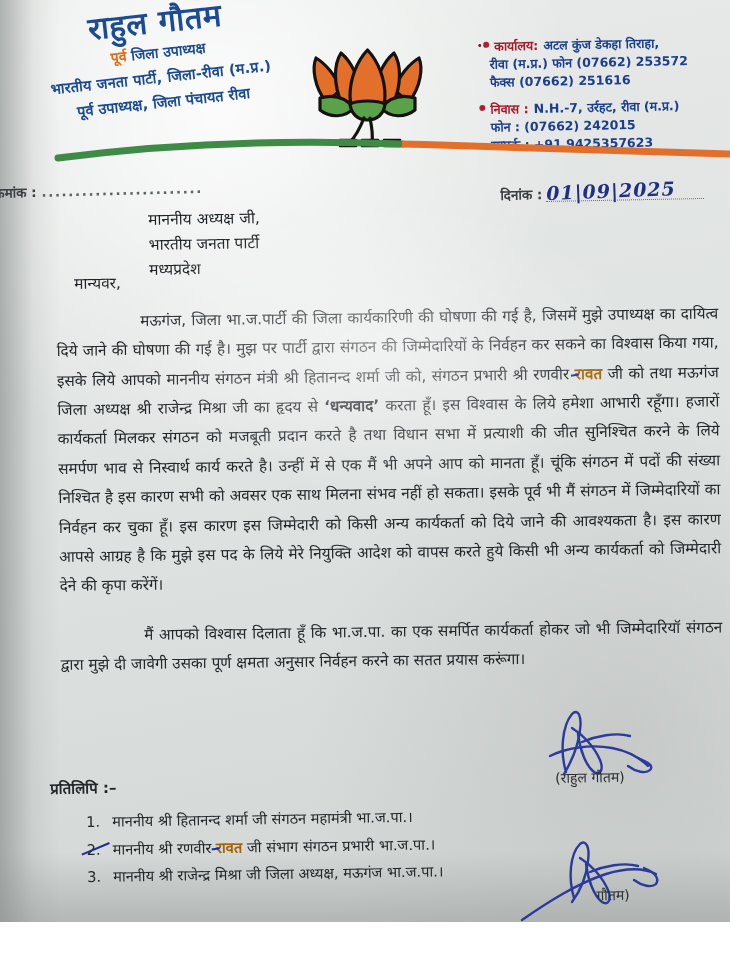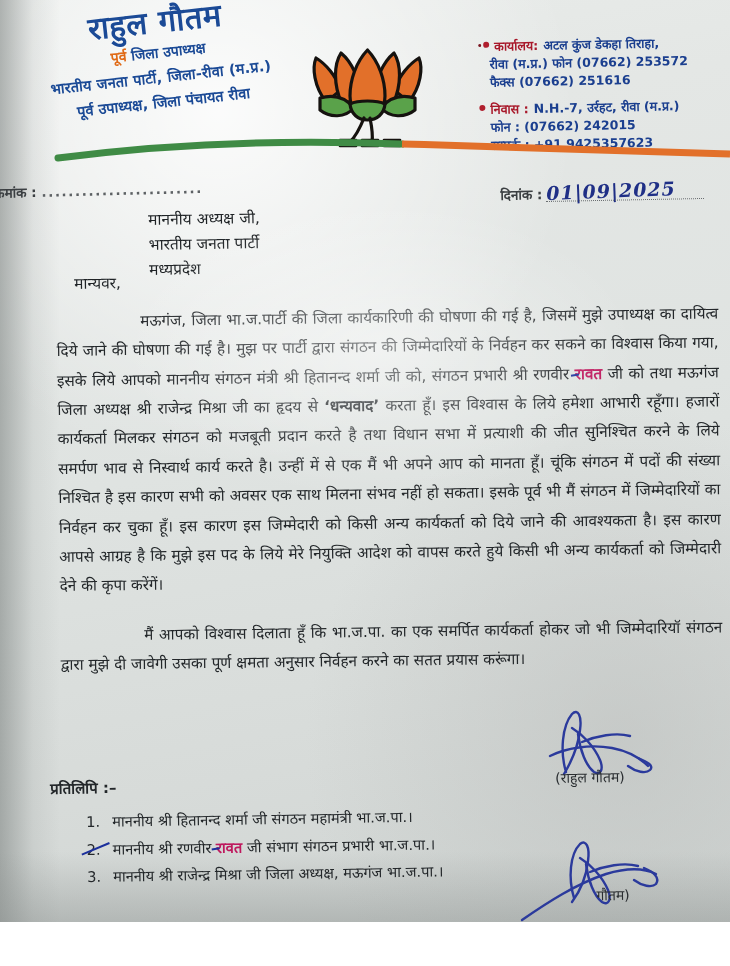--- a/index.html
+++ b/index.html
@@ -109,21 +109,21 @@
     transform:rotate(-0.75deg);transform-origin:left top;
   }
   .para{
     font-size:15.3px;line-height:1.92;color:#23272a;text-align:justify;
     text-justify:inter-word;margin:0 0 20px 0;
   }
   .para.p1{text-indent:84px;}
   .para.p2{text-indent:84px;}
   .para b{font-weight:700;}
   .ink{
-    color:#be185d;font-weight:700;font-family:"DejaVu Serif","Liberation Serif",serif;
+    color:#a16207;font-weight:700;font-family:"DejaVu Serif","Liberation Serif",serif;
     border-bottom:0;position:relative;
   }
   .ink::before{
     content:"";position:absolute;left:-4px;top:52%;width:8px;height:2px;background:#1b2f9c;
     transform:rotate(-8deg);
   }
 
   
   .sig1{position:absolute;left:520px;top:706px;width:190px;height:74px;}
   .sig1-name{

